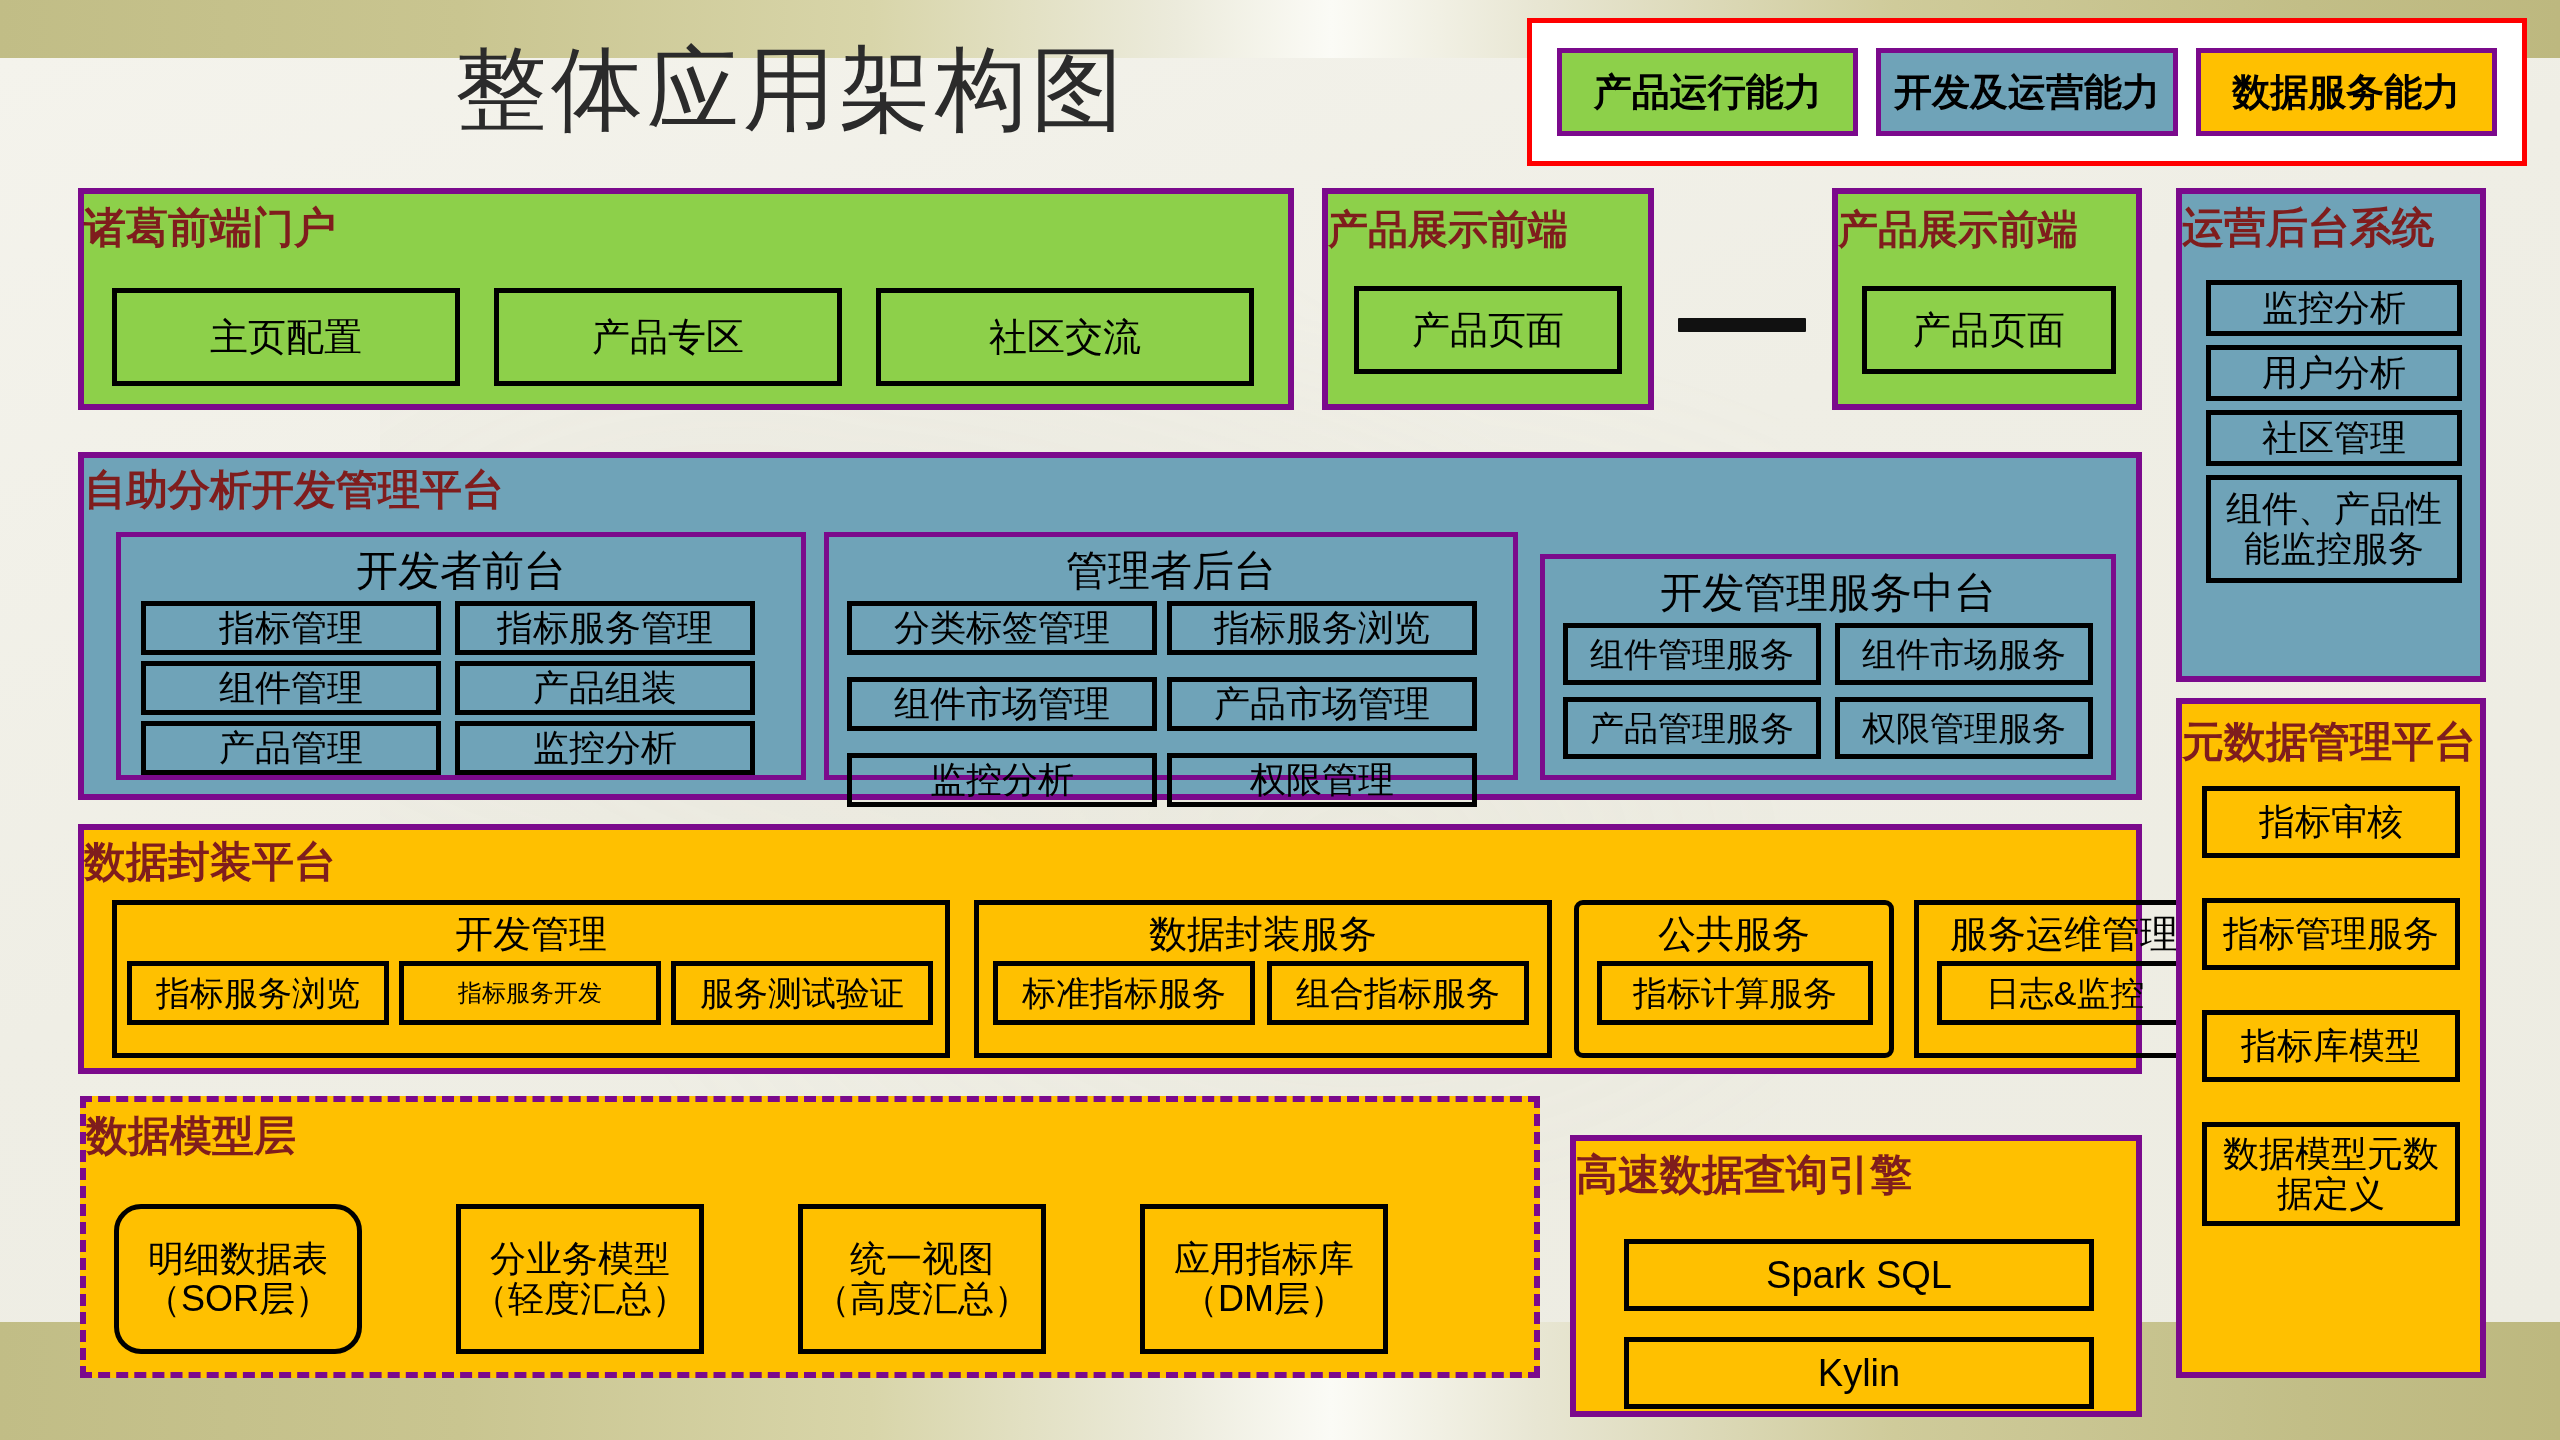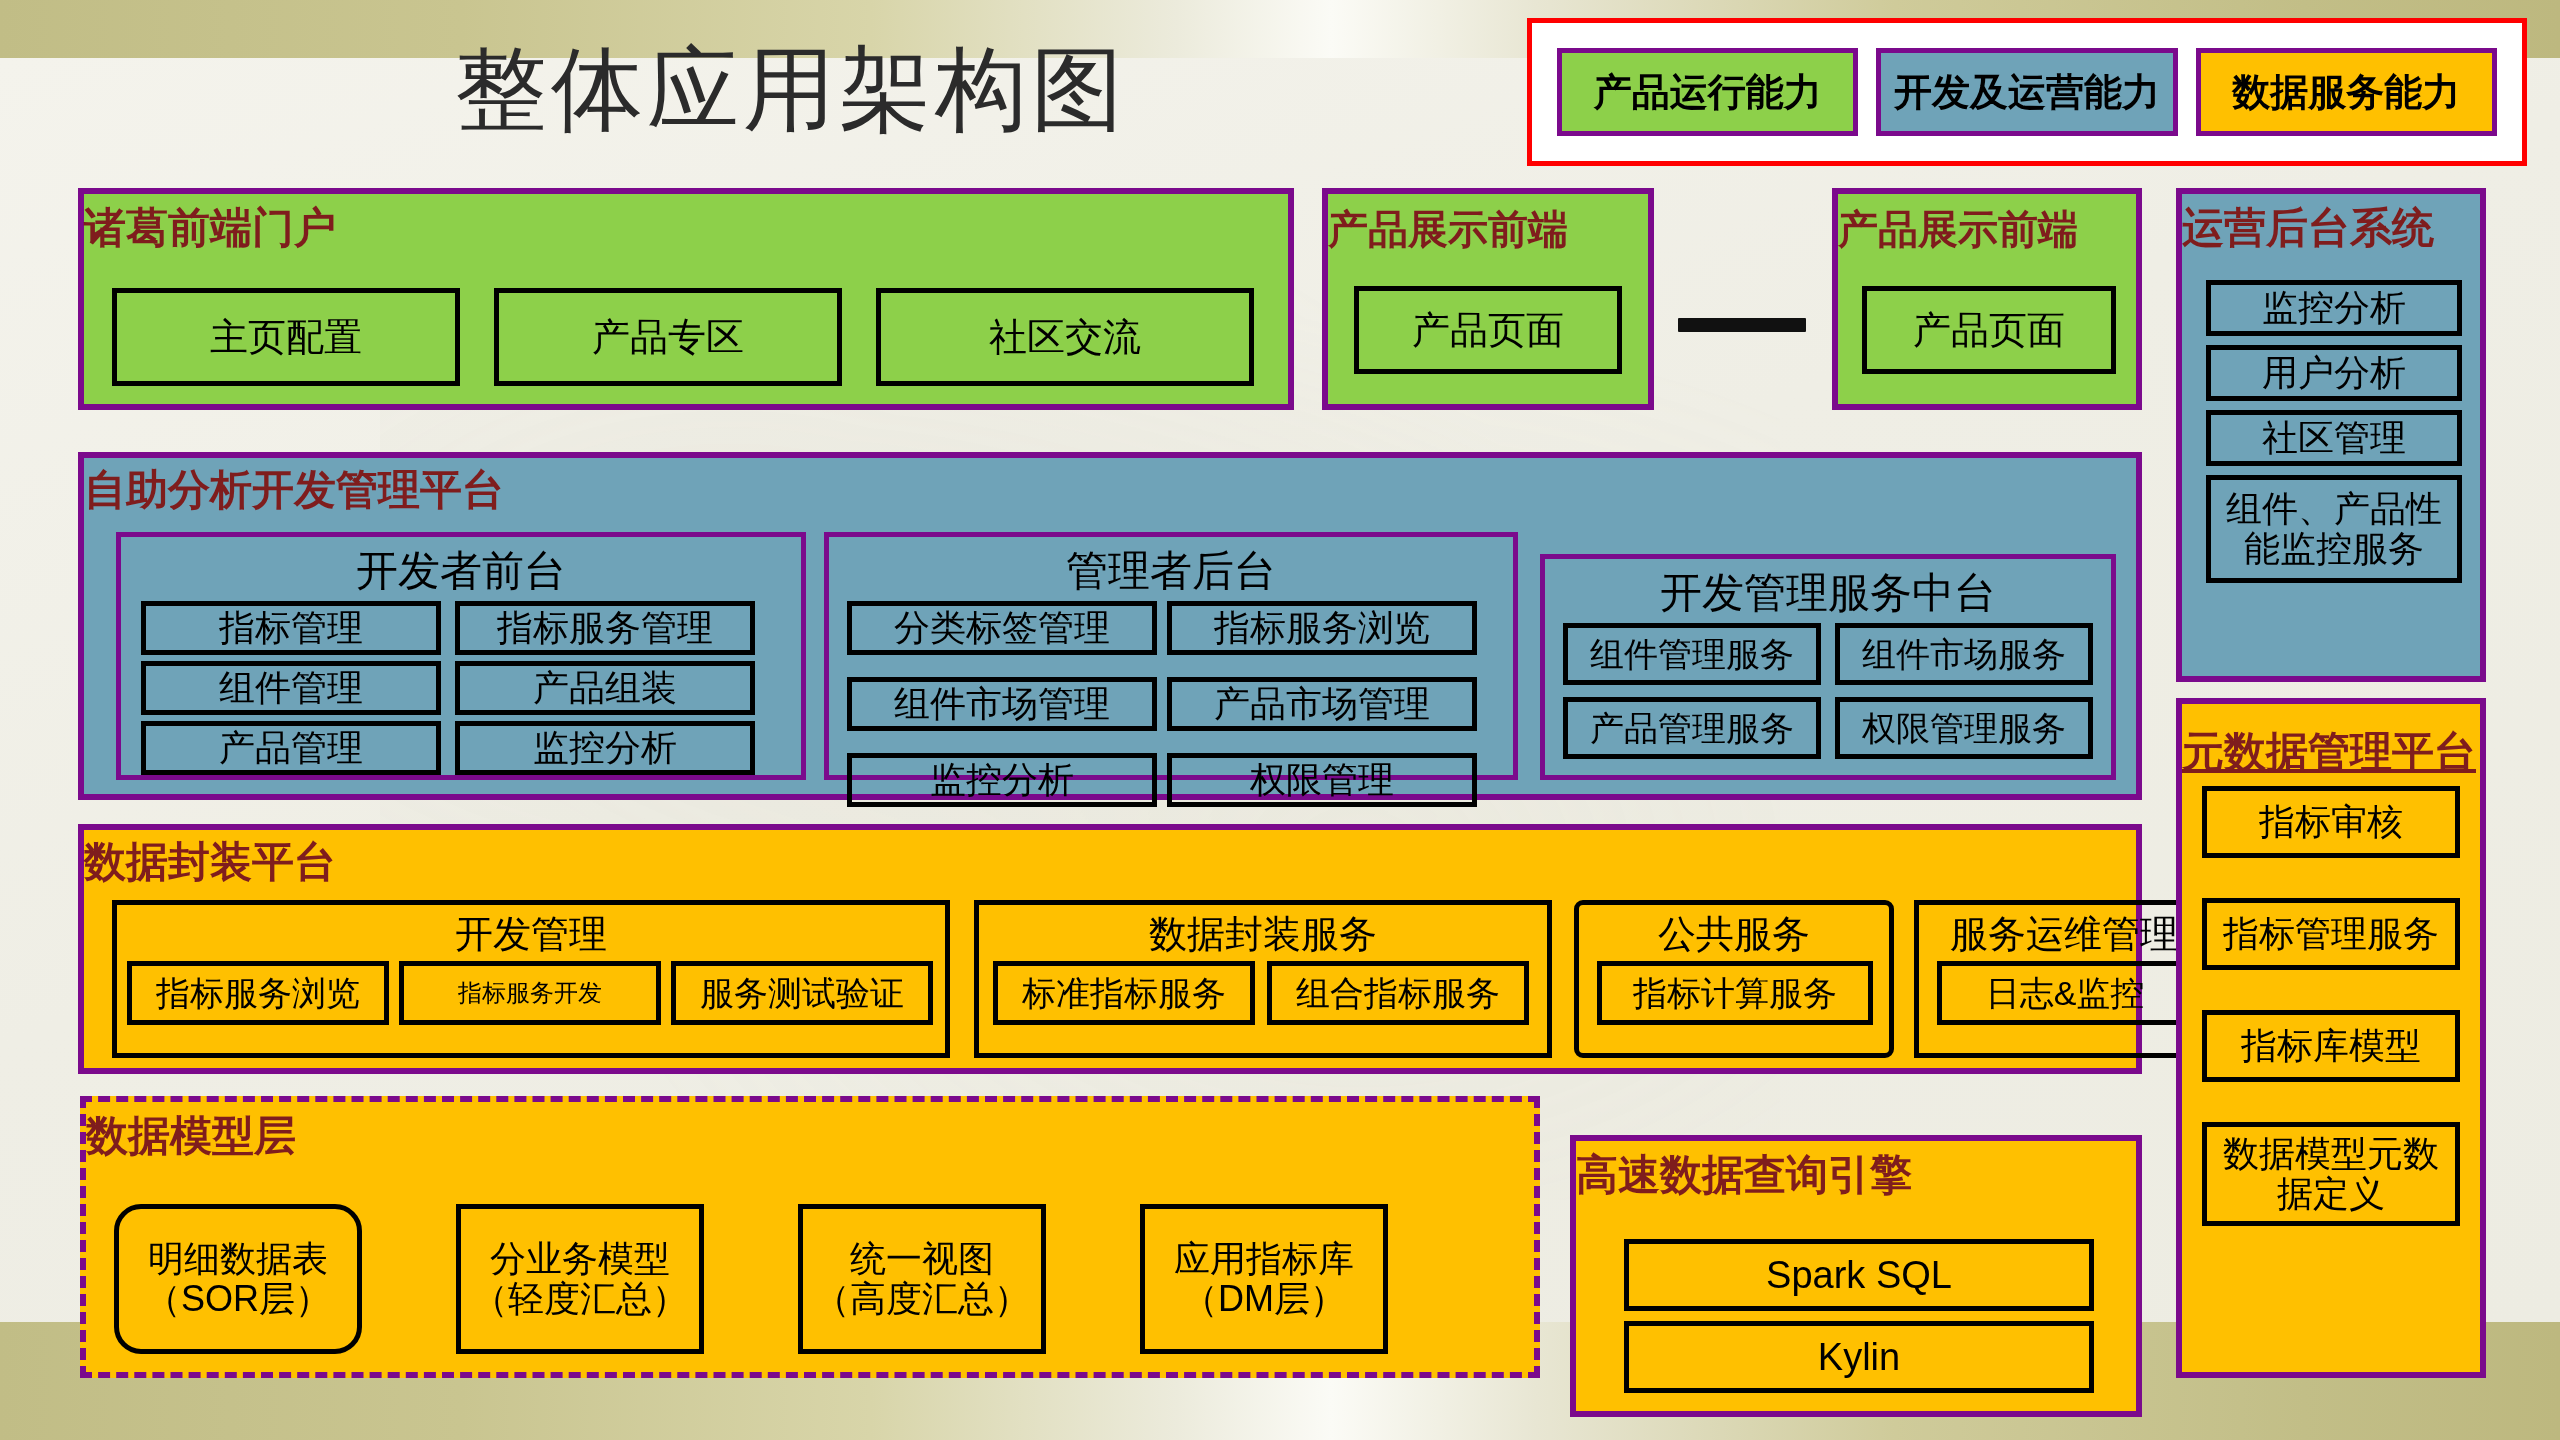--- a/index.html
+++ b/index.html
@@ -233,28 +233,28 @@
       </div>
       <div class="cell" style="width:248px; height:150px; font-size:36px; flex-direction:column;">
         <span>应用指标库</span>
         <span>（DM层）</span>
       </div>
     </div>
   </div>
 
   <div class="panel panel-orange" style="left:1570px; top:1096px; width:572px; height:282px;margin-top:39px;">
     <div class="panel-title t42" style="margin-top:12px;">高速数据查询引擎</div>
-    <div style="position:absolute; left:48px; top:98px; display:flex; flex-direction:column; gap:10px;">
+    <div style="position:absolute; left:48px; top:98px; display:flex; flex-direction:column; gap:26px;">
       <div class="cell" style="width:470px; height:72px; font-size:38px;">Spark SQL</div>
       <div class="cell" style="width:470px; height:72px; font-size:38px;">Kylin</div>
     </div>
   </div>
 
   <div class="panel panel-orange" style="left:2176px; top:698px; width:310px; height:680px;">
-    <div class="panel-title t42" style="margin-top:26px;text-decoration:underline;">元数据管理平台</div>
+    <div class="panel-title t42" style="margin-top:16px;">元数据管理平台</div>
     <div style="position:absolute; left:20px; top:82px; display:flex; flex-direction:column; gap:40px;">
       <div class="cell" style="width:258px; height:72px; font-size:36px;">指标审核</div>
       <div class="cell" style="width:258px; height:72px; font-size:36px;">指标管理服务</div>
       <div class="cell" style="width:258px; height:72px; font-size:36px;">指标库模型</div>
       <div class="cell" style="width:258px; height:104px; font-size:36px; padding:0 4px;">数据模型元数据定义</div>
     </div>
   </div>
 
 </div>
 

